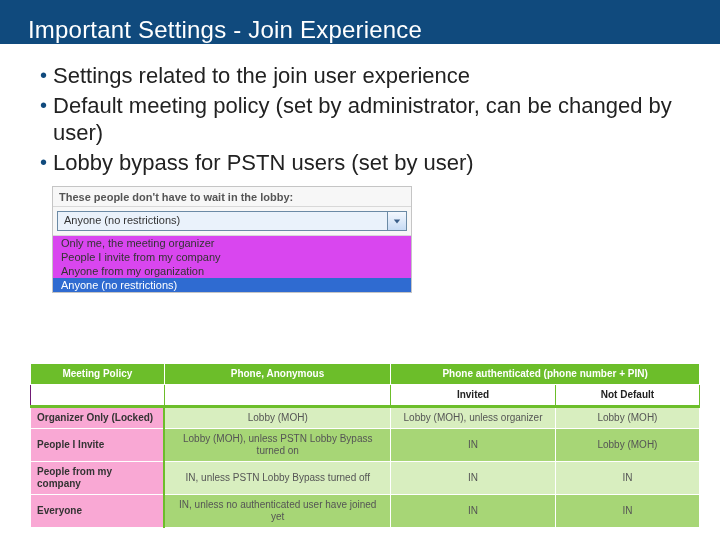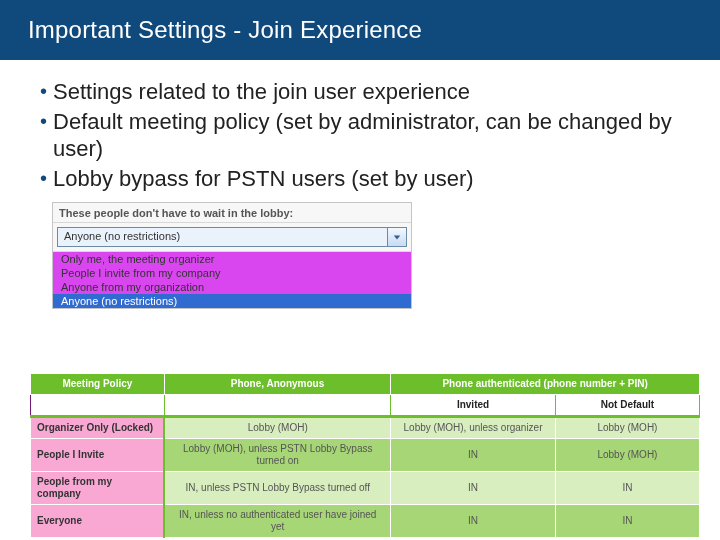--- a/index.html
+++ b/index.html
@@ -13,23 +13,23 @@
     overflow: hidden;
   }
   .slide {
     position: relative;
     width: 720px;
     height: 540px;
     box-sizing: border-box;
   }
   .title-band {
     background: #104a7d;
-    height: 60px;
-    display: flex;
-    align-items: center;
+    height: 44px;
+    display: flex;
+    align-items: flex-end;
   }
   .title-text {
     color: #fff;
     font-size: 24px;
     font-weight: 300;
     padding-left: 28px;
     letter-spacing: 0.2px;
   }
   .bullets {
     padding: 18px 32px 8px 40px;
@@ -108,21 +108,21 @@
   .dd-item.hl {
     background: #2f6bd1;
     color: #fff;
   }
 
   
   .policy-table-wrap {
     position: absolute;
     left: 30px;
     right: 20px;
-    bottom: 2px;
+    bottom: 12px;
   }
   table.policy {
     width: 100%;
     border-collapse: collapse;
     table-layout: fixed;
     font-family: Arial, sans-serif;
   }
   .policy col.c-pol { width: 130px; }
   .policy col.c-pa  { width: 220px; }
   .policy col.c-inv { width: 160px; }

